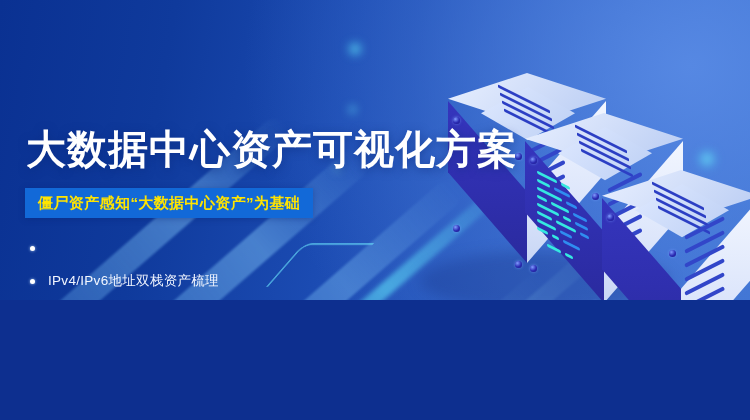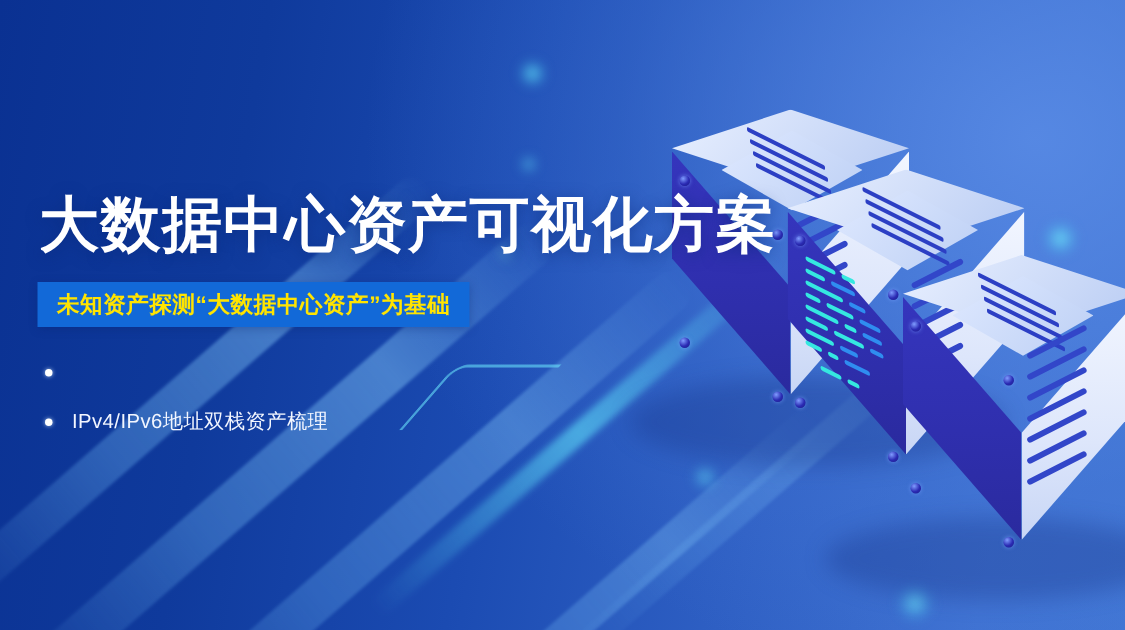--- a/index.html
+++ b/index.html
@@ -1,19 +1,19 @@
 <!DOCTYPE html>
 <html><head>
 <meta charset="utf-8">
 <style>
   html,body{margin:0;padding:0;background:#0d2f8f;}
   *{box-sizing:border-box;}
   .banner{
     position:relative;
-    width:750px;height:420px;
+    width:750px;height:300px;
     overflow:hidden;
     font-family:"Liberation Sans","DejaVu Sans",sans-serif;
     background:
       radial-gradient(ellipse 620px 520px at 92% 22%, rgba(90,140,230,.85) 0%, rgba(70,120,215,.35) 45%, rgba(40,80,180,0) 72%),
       linear-gradient(100deg, #0a3192 0%, #0f3a9c 22%, #1b4bb2 45%, #2f60c4 68%, #3f72d2 88%, #4176d4 100%);
   }
 
   
   .streaks{position:absolute;inset:0;overflow:hidden;}
   .streak{
@@ -282,21 +282,21 @@
         <div class="vent-d" style="left:0;top:90px;width:44px;transform:rotate(-27deg);transform-origin:left center;"></div>
       </div>
     </div>
   </div>
 
   <div class="content">
 
     <h1 class="page-title">大数据中心资产可视化方案</h1>
 
     <div class="subtitle-banner">
-      <span>未知资产探测“大数据中心资产”为基础</span>
+      <span>僵尸资产感知“大数据中心资产”为基础</span>
     </div>
 
     <ul class="bullets">
       <li>
         <span class="dot"></span>
       </li>
       <li>
         <span class="dot"></span>
         <span class="txt">IPv4/IPv6地址双栈资产梳理</span>
       </li>

